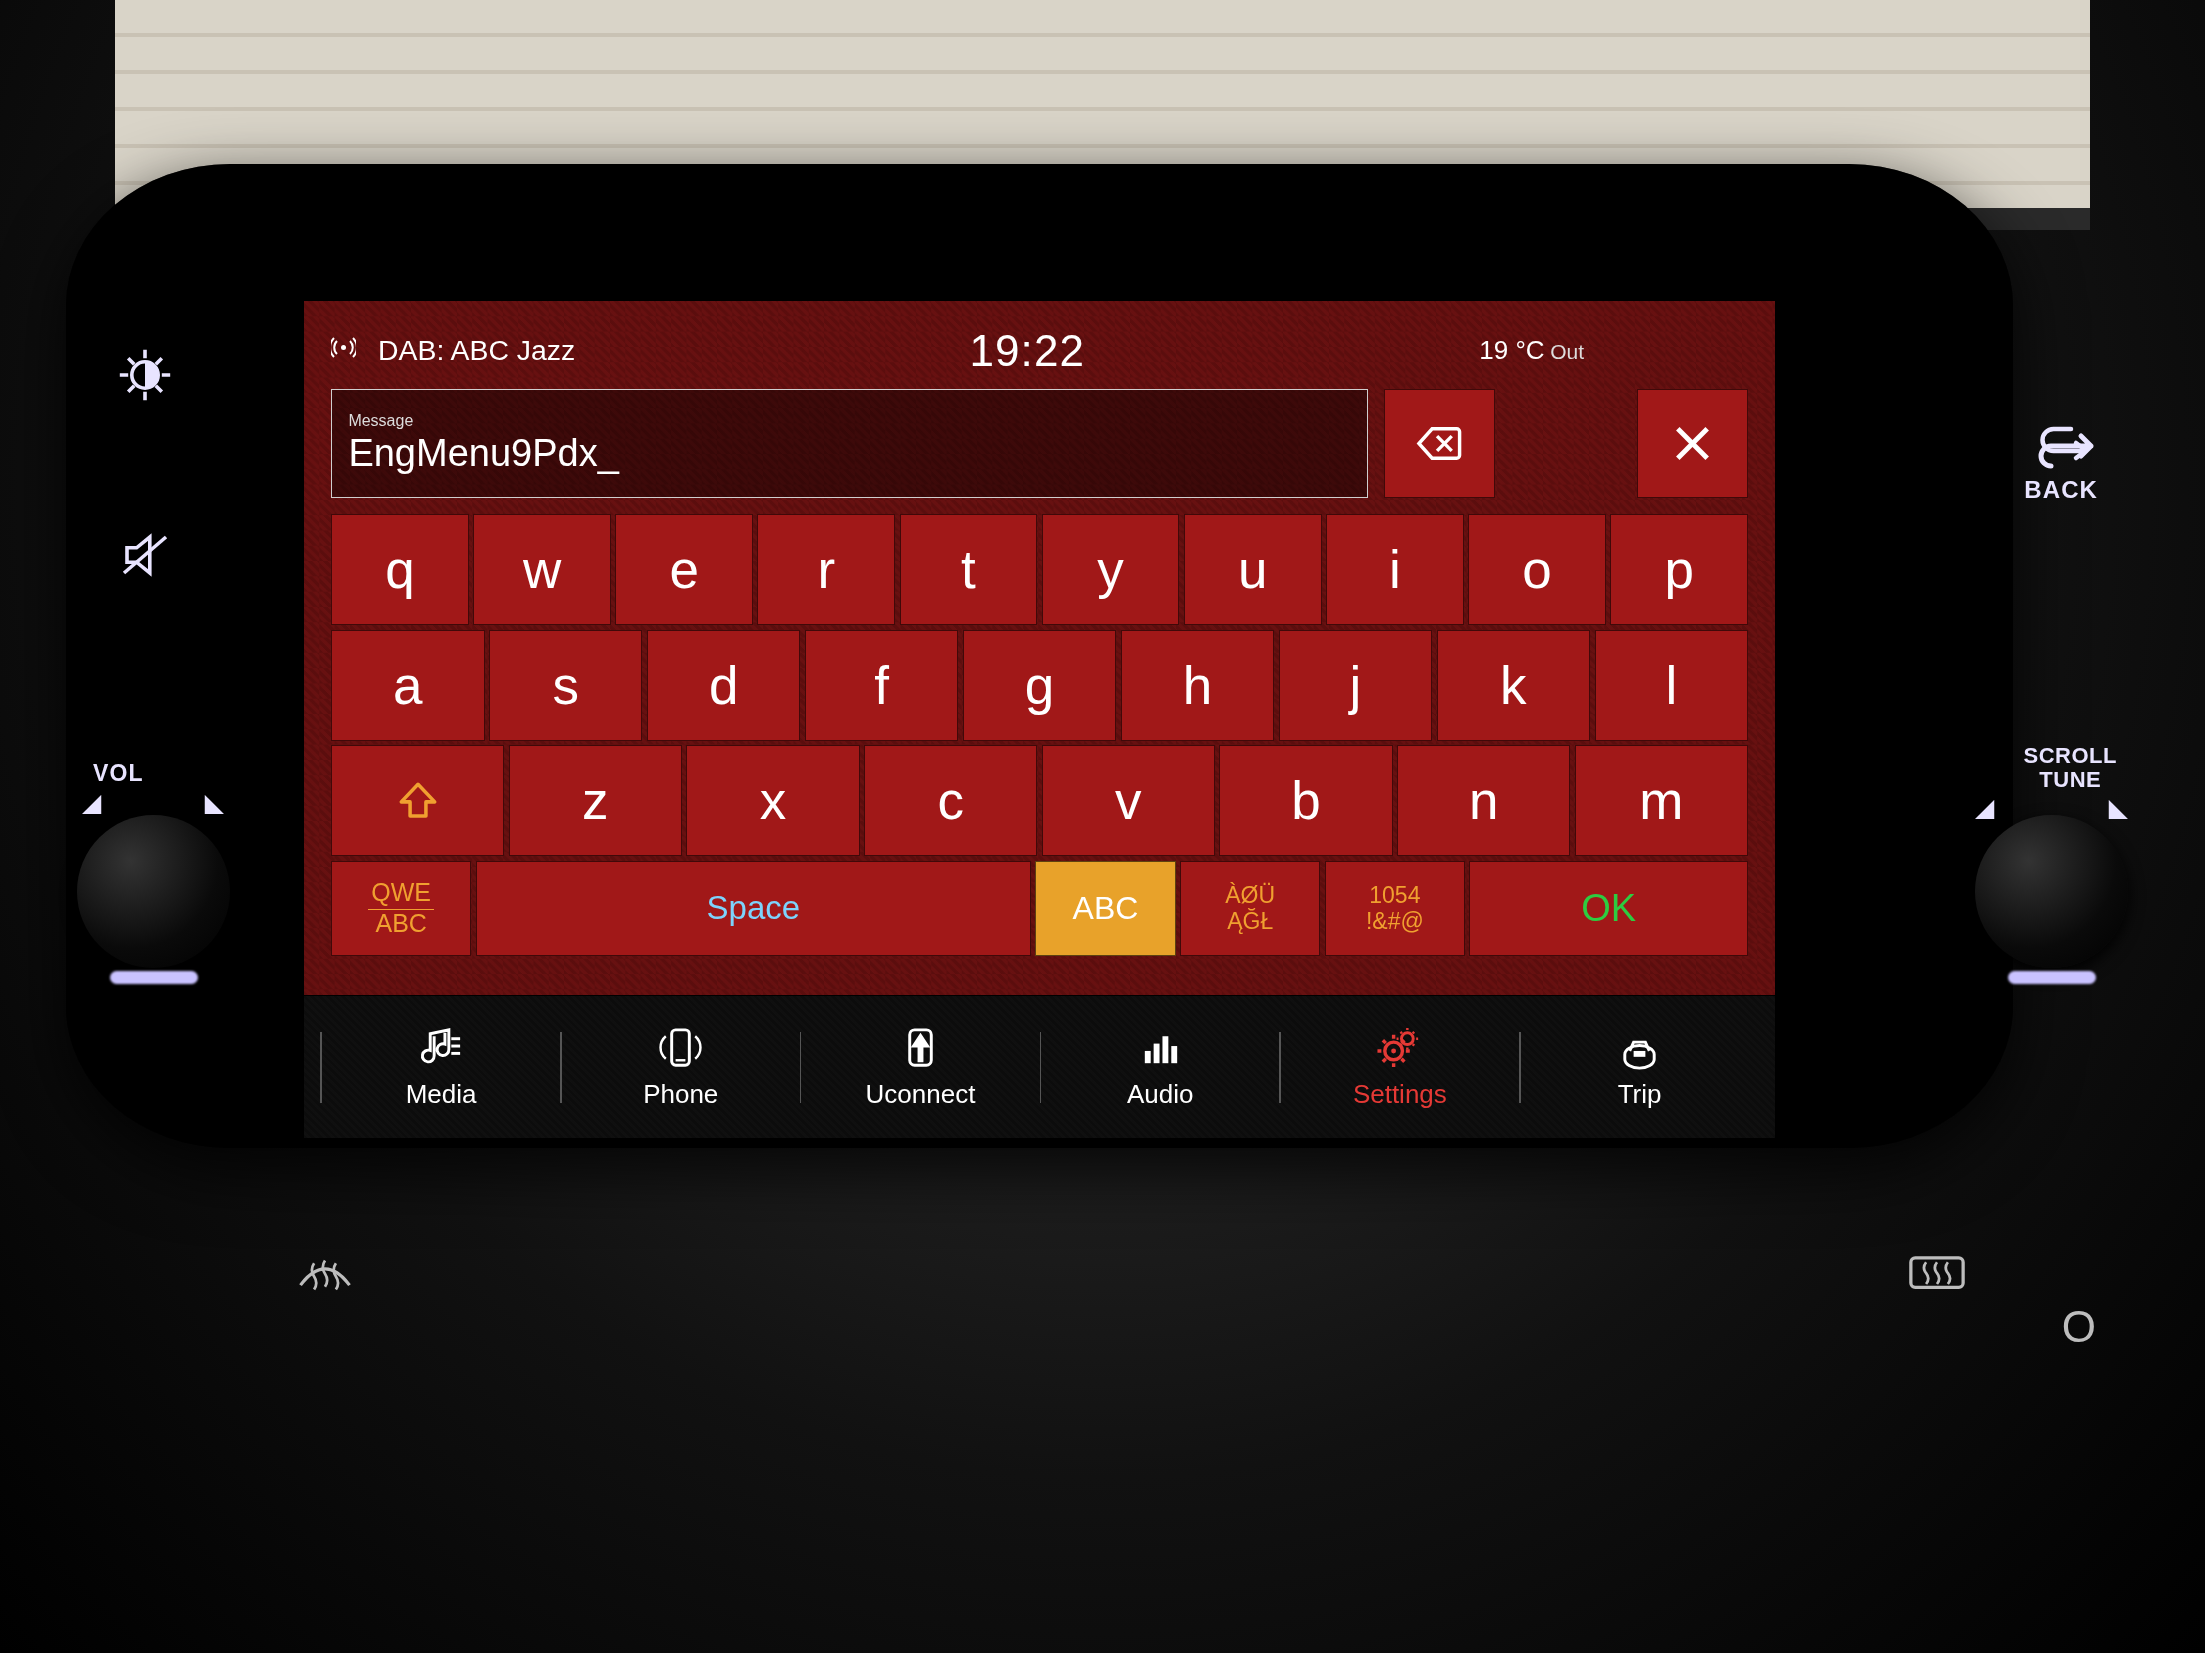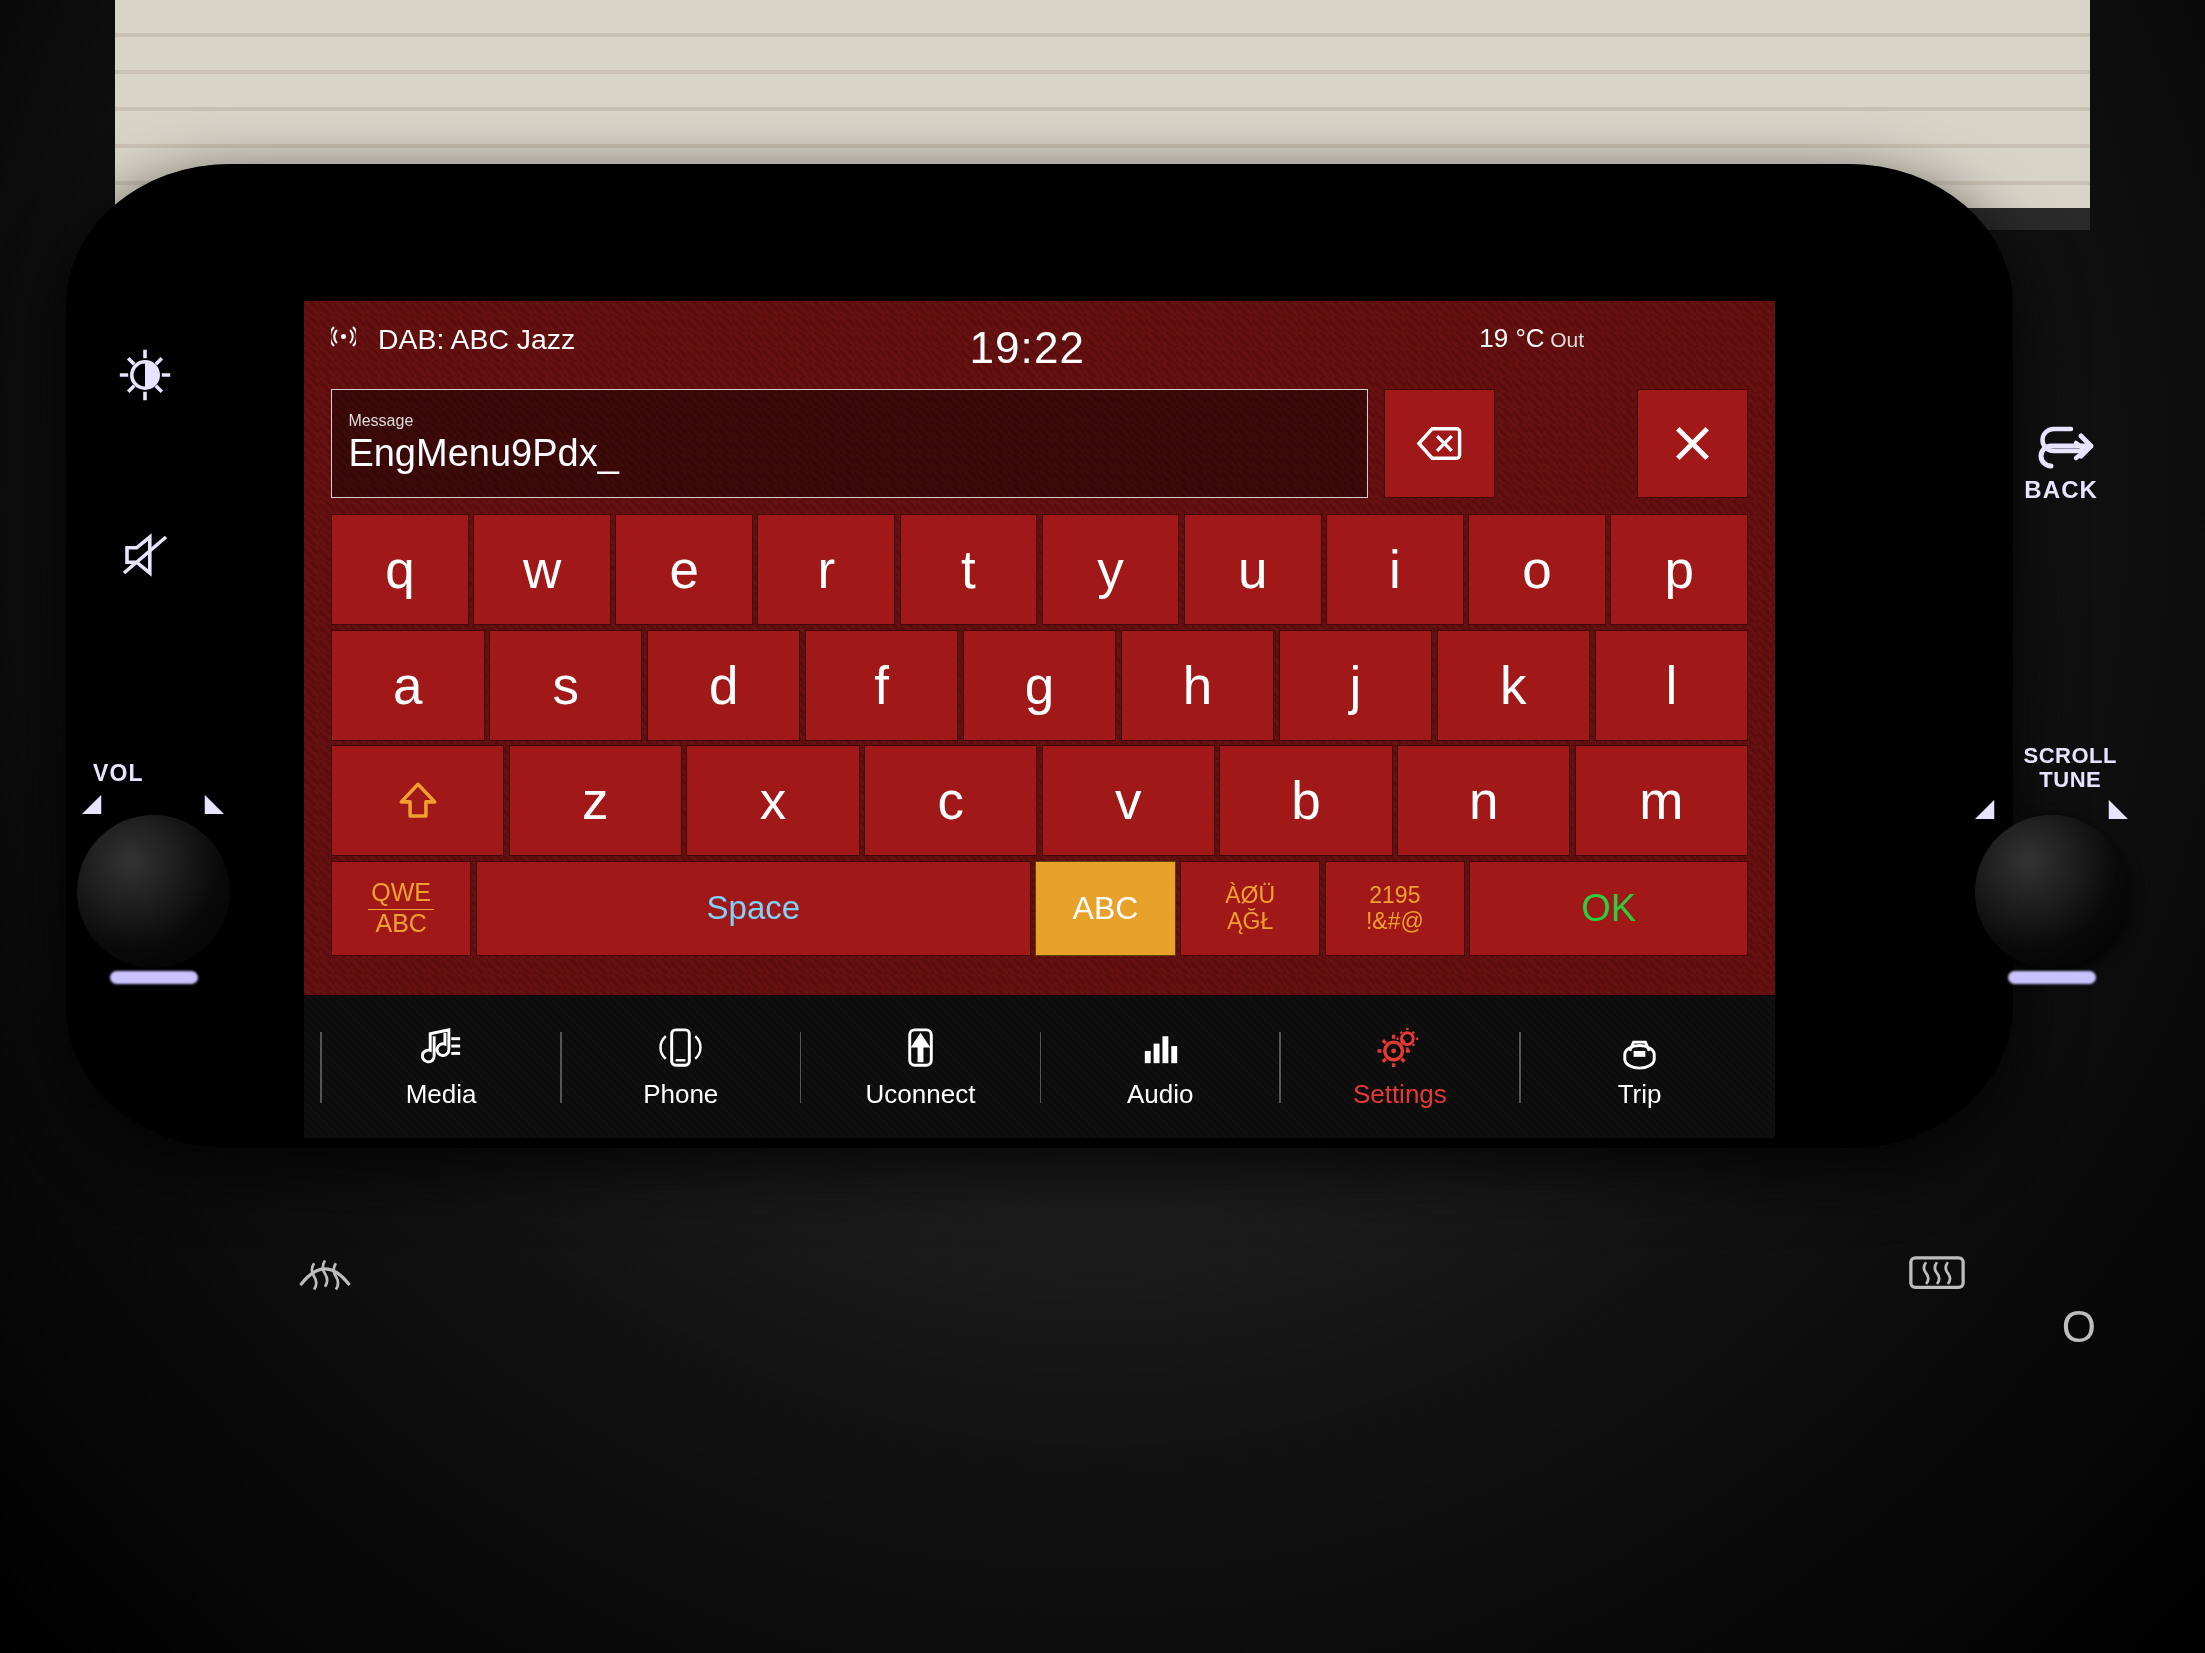--- a/index.html
+++ b/index.html
@@ -5,21 +5,21 @@
   html,body{margin:0;padding:0;width:2205px;height:1654px;background:#1a1a1a;font-family:Arial,Helvetica,sans-serif;overflow:hidden;}
   .photo-bg{position:absolute;inset:0;background:radial-gradient(ellipse at 50% 30%,#3a3a3a 0%,#111 60%,#000 100%);}
   .garage{position:absolute;top:0;left:115px;right:115px;height:208px;background:repeating-linear-gradient(#d9d4c8 0 33px,#c9c2b4 33px 37px);border-bottom:22px solid #2a2a2a;z-index:0;}
   .bezel{position:absolute;left:66px;top:164px;width:1947px;height:984px;background:#000;border-radius:164px/142px;box-shadow:inset 0 0 66px #000,0 22px 66px rgba(0,0,0,.8);z-index:2;}
   .screen{position:absolute;left:304px;top:301px;width:1471px;height:837px;background:#000;border-radius:5.5px;z-index:3;display:flex;flex-direction:column;}
   .screen-inner{flex:1;display:flex;flex-direction:column;padding:22px 27px 0 27px;background:
     linear-gradient(rgba(0,0,0,.25),rgba(0,0,0,.25)),
     repeating-linear-gradient(45deg,#7a1212 0 3.3px,#8a1616 3.3px 6.6px);
     background-size:100% 100%,15.3px 15.3px;}
   
-  .status{display:flex;align-items:flex-start;color:#fff;font-size:28.4px;height:55px;gap:22px;}
+  .status{display:flex;align-items:center;color:#fff;font-size:28.4px;height:55px;gap:22px;}
   .status .signal{display:inline-block;}
   .status .src{flex:0 0 auto;}
   .status .clock{flex:1;text-align:center;font-size:44px;font-weight:300;letter-spacing:1.1px;}
   .status .temp{font-size:26px;}
   .status .out{font-size:21px;margin-left:5.5px;color:#ddd;}
   
   .input-row{display:flex;gap:16.4px;margin-top:11px;height:109px;}
   .msgbox{flex:1;border:1.6px solid #cfcfcf;background:rgba(0,0,0,.4);padding:5.5px 16.4px;display:flex;flex-direction:column;justify-content:center;}
   .msgbox .lbl{color:#ddd;font-size:16px;}
   .msgbox .val{color:#fff;font-size:38px;margin-top:1.1px;}
@@ -203,21 +203,21 @@
           <span class="topw">QWE</span>
           <span>ABC</span>
         </div>
         <div class="key space">Space</div>
         <div class="key abc">ABC</div>
         <div class="key diac">
           <span>ÀØÜ</span>
           <span>ĄĞŁ</span>
         </div>
         <div class="key sym">
-          <span>2195</span>
+          <span>1054</span>
           <span>!&amp;#@</span>
         </div>
         <div class="key ok">OK</div>
       </div>
     </div>
 
   </div>
 
   <div class="nav" id="nav">
       <div class="nav-sep"></div>

